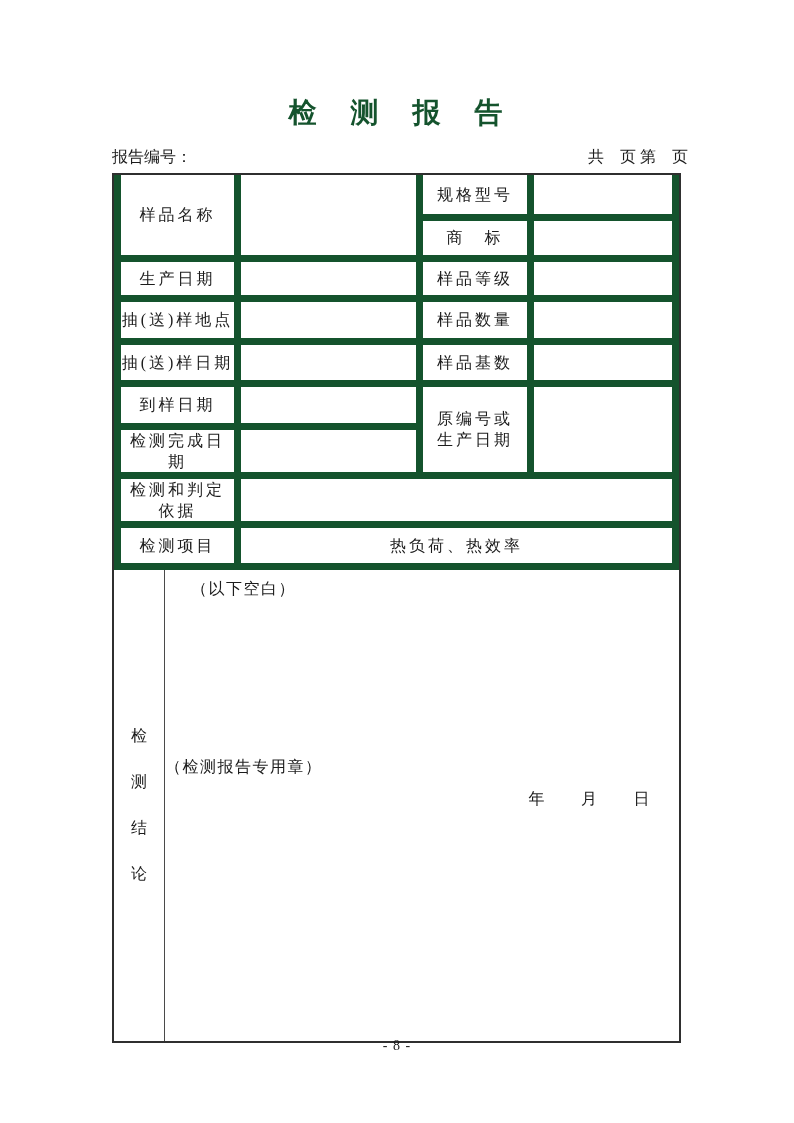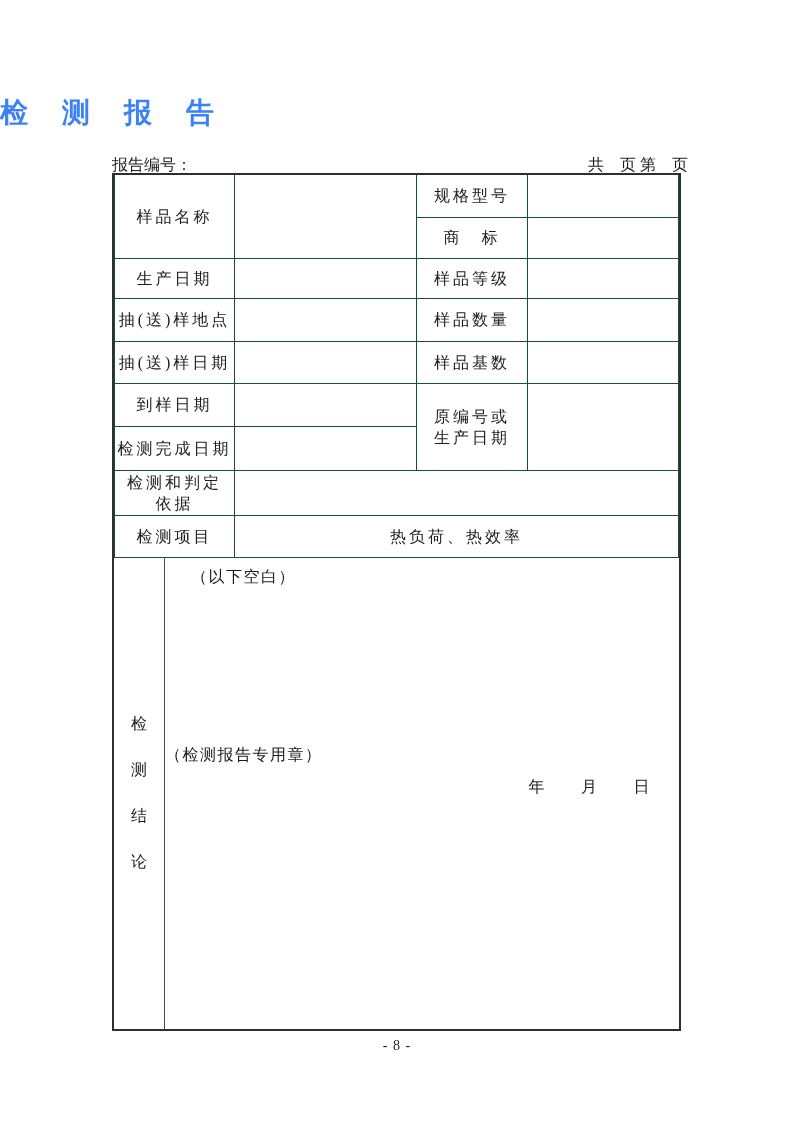--- a/index.html
+++ b/index.html
@@ -12,30 +12,30 @@
     font-family: "Liberation Serif", "DejaVu Serif", serif;
     color: #1c1c1c;
     overflow: hidden;
   }
 
   .title {
     position: absolute;
     top: 94px;
     left: 0;
     width: 100%;
-    text-align: left;
+    text-align: center;
     font-size: 28px;
     font-weight: bold;
     letter-spacing: 3px;
-    color: #3b82f6;
+    color: #14532d;
   }
 
   .meta {
     position: absolute;
-    top: 155px;
+    top: 147px;
     left: 112px;
     width: 576px;
     display: flex;
     justify-content: space-between;
     align-items: flex-end;
     font-size: 16px;
   }
 
   .report-table {
     position: absolute;
@@ -46,21 +46,21 @@
     border: 2px solid #2f2f2f;
     background: #fff;
   }
 
   table.grid {
     width: 100%;
     border-collapse: collapse;
     table-layout: fixed;
   }
   table.grid td {
-    border: 1px solid #14532d;
+    border: 7px solid #14532d;
     font-size: 16px;
     text-align: center;
     vertical-align: middle;
     padding: 0;
     letter-spacing: 3px;
     white-space: pre-line;
     line-height: 21px;
     overflow: hidden;
   }
   table.grid tr:first-child > td { border-top: none; }

